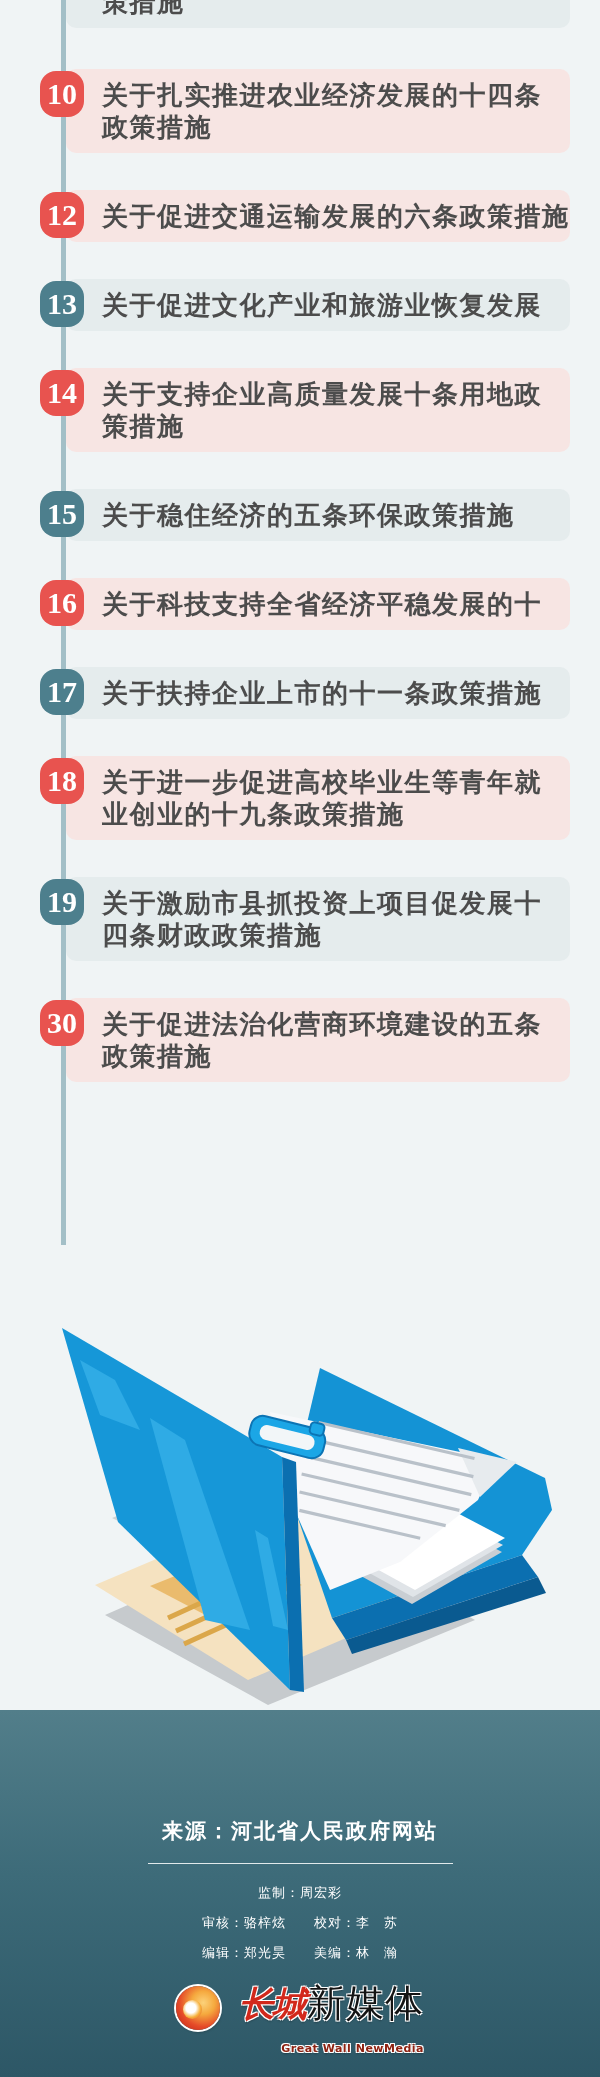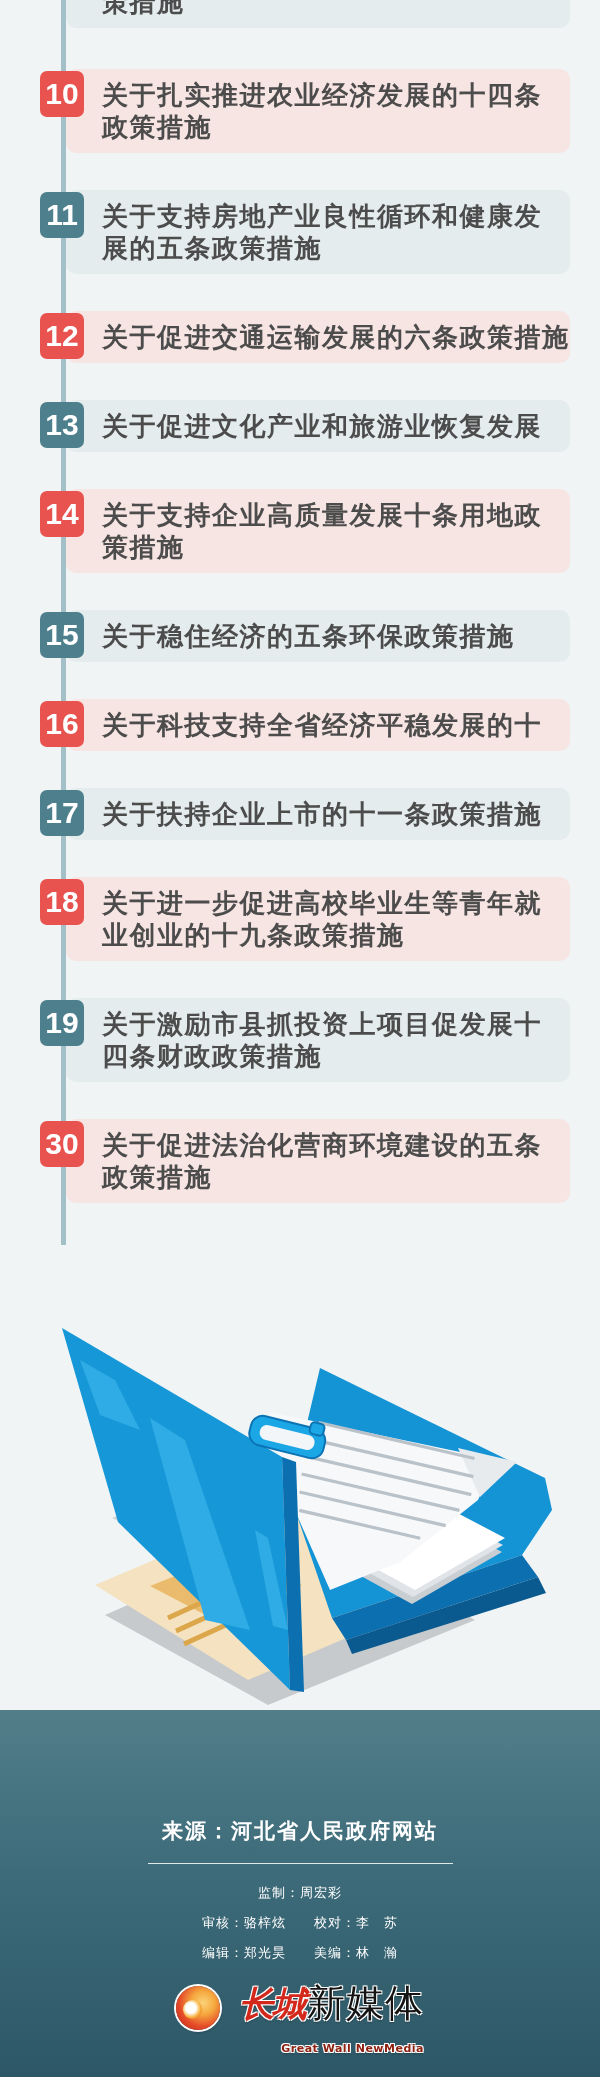--- a/index.html
+++ b/index.html
@@ -13,23 +13,23 @@
   .page{position:absolute;inset:0;overflow:hidden}
 
   .timeline-line{position:absolute;left:61px;top:0;width:5px;height:1245px;background:var(--line);z-index:0}
 
   .list{position:absolute;left:66px;top:0;width:504px;z-index:1}
   .card{position:relative;border-radius:10px;margin-bottom:37px;padding:10px 4px 10px 36px;box-sizing:border-box}
   .card.pink{background:var(--pink)}
   .card.gray{background:var(--gray)}
   .card-line{line-height:32px;min-height:32px;font-size:26px;letter-spacing:1.5px;
              color:var(--text);font-weight:600;white-space:nowrap}
-  .badge{position:absolute;left:-26px;top:2px;width:44px;height:46px;border-radius:7px;
+  .badge{position:absolute;left:-26px;top:2px;width:44px;height:46px;border-radius:16px;
          color:#fff;font-size:30px;font-weight:bold;display:flex;align-items:center;justify-content:center;
-         font-family:Liberation Sans, sans-serif}
+         font-family:Liberation Serif, serif}
   .card.pink .badge{background:var(--red)}
   .card.gray .badge{background:var(--teal)}
   .card.partial{margin-top:-55px;margin-bottom:41px;padding-top:41px}
 
   .illustration{position:absolute;left:0;top:1300px;width:600px;height:420px;z-index:1}
 
   .footer{position:absolute;left:0;top:1710px;width:600px;height:367px;text-align:center;color:#fff;
           background:linear-gradient(180deg,var(--footer_top) 0%,var(--footer_mid) 45%,var(--footer_bottom) 100%)}
   .source{padding-top:107px;font-size:21px;font-weight:bold;letter-spacing:2px}
   .divider{width:305px;height:0;border-top:1px solid rgba(255,255,255,.85);margin:18px auto 14px}
@@ -60,27 +60,20 @@
     </div>
 
   <div class="card pink">
     <div class="badge">10</div>
     <div class="card-text">
           <div class="card-line">关于扎实推进农业经济发展的十四条</div>
           <div class="card-line">政策措施</div>
         </div>
   </div>
 
-  <div class="card gray">
-    <div class="badge">11</div>
-    <div class="card-text">
-          <div class="card-line">关于支持房地产业良性循环和健康发</div>
-          <div class="card-line">展的五条政策措施</div>
-        </div>
-  </div>
 
   <div class="card pink">
     <div class="badge">12</div>
     <div class="card-text">
           <div class="card-line">关于促进交通运输发展的六条政策措施</div>
         </div>
   </div>
 
   <div class="card gray">
     <div class="badge">13</div>

